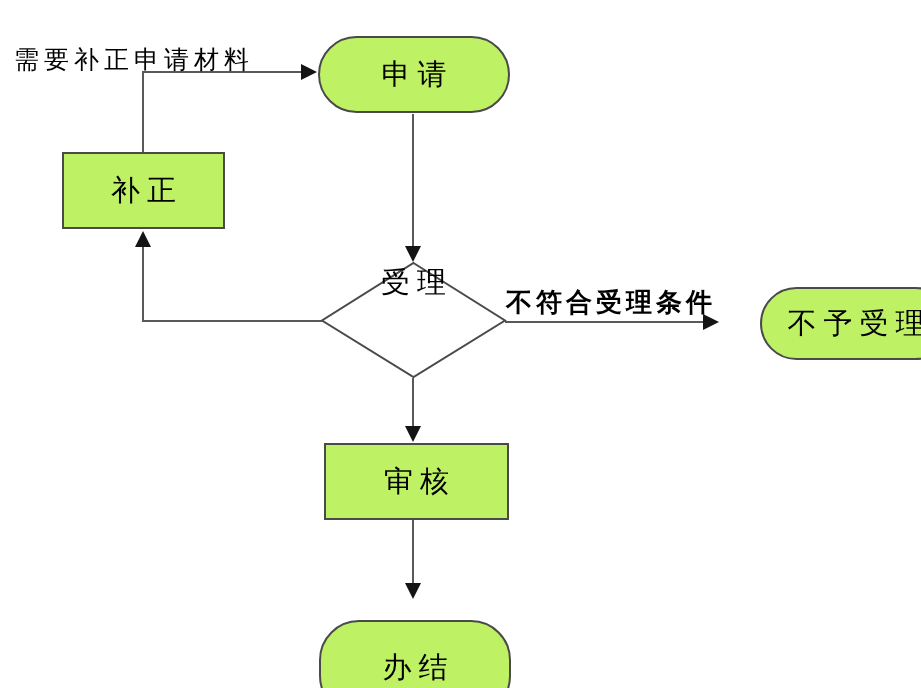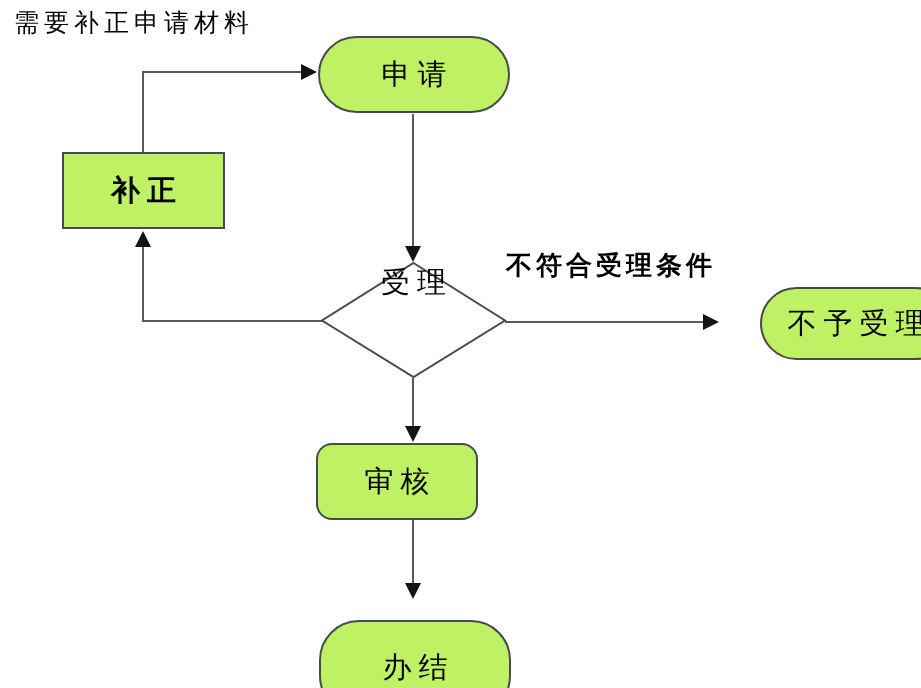--- a/index.html
+++ b/index.html
@@ -41,31 +41,32 @@
     font-size: 29px;
     letter-spacing: 7px;
     text-indent: 7px;
     white-space: nowrap;
   }
   .edge-label {
     position: absolute;
     white-space: nowrap;
     font-size: 25px;
     letter-spacing: 5px;
+    margin-top: 37px;
   }
   .edge-label.right-branch {
     font-size: 26px;
     letter-spacing: 4px;
     font-weight: bold;
   }
   
   #node-apply      { left: 318px; top:  36px; width: 192px; height: 77px; }
-  #node-supplement { left:  62px; top: 152px; width: 163px; height: 77px; font-weight: bold; }
+  #node-supplement { left:  62px; top: 152px; width: 163px; height: 77px; }
   #node-reject     { left: 760px; top: 287px; width: 192px; height: 73px; }
-  #node-review     { left: 316px; top: 443px; width: 162px; height: 77px; border-radius: 16px; }
+  #node-review     { left: 324px; top: 443px; width: 185px; height: 77px; }
   #node-finish     { left: 319px; top: 620px; width: 192px; height: 96px; }
   #node-accept-label { left: 322px; top: 263px; width: 183px; height: 114px; }
   #label-need-supplement { left: 14px;  top: 6px; }
   #label-not-qualified   { left: 506px; top: 248px; }
 </style>
 </head>
 <body>
 
 <div class="canvas">
 

